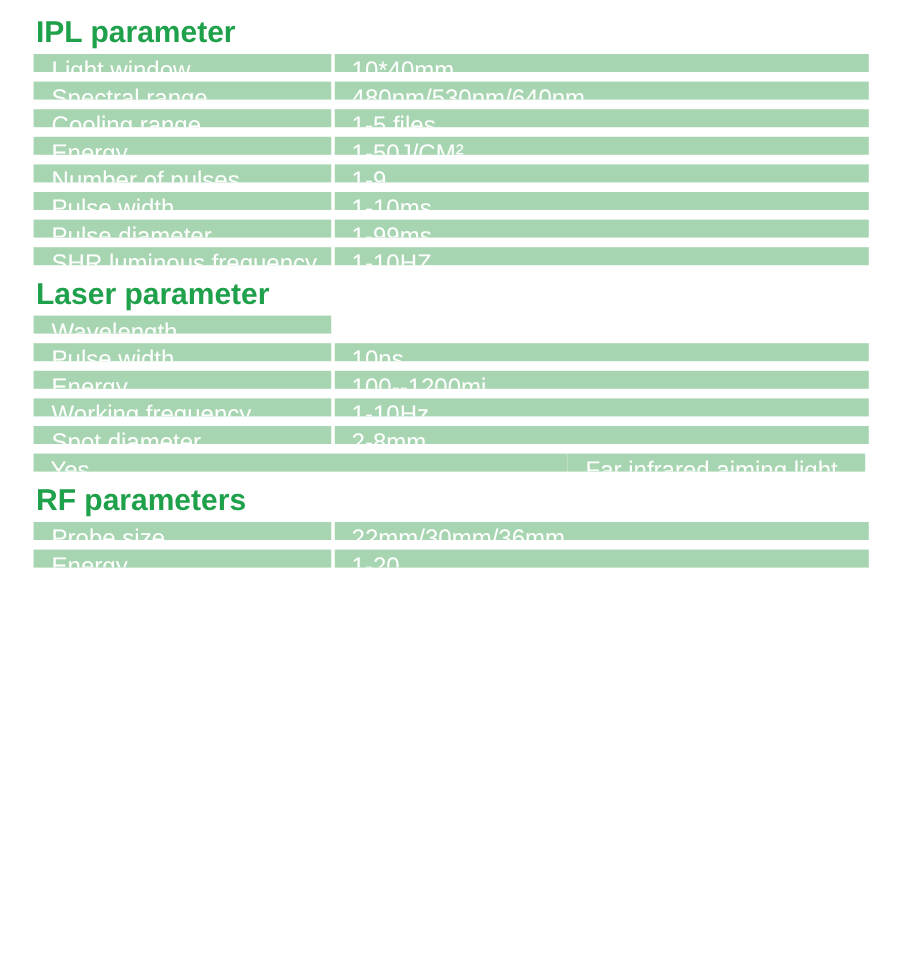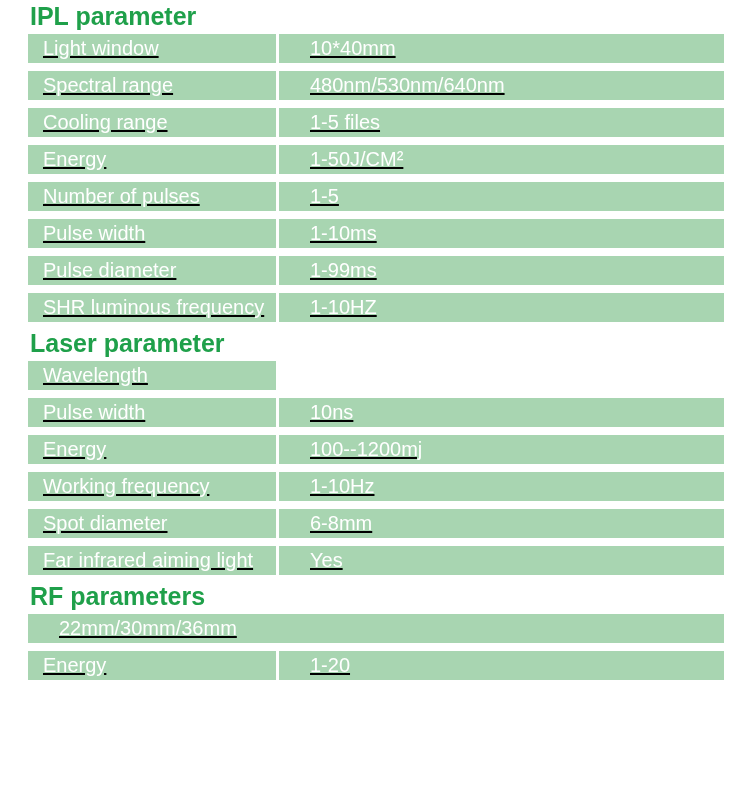--- a/index.html
+++ b/index.html
@@ -18,46 +18,45 @@
     box-sizing: border-box;
   }
   .param-section {
     margin: 0;
   }
   .section-title {
     color: var(--title-green, #1fa04a);
     font-size: 25px;
     font-weight: 700;
     line-height: 26px;
-    margin: 0 0 5px 2px;
+    margin: 11px 0 5px 2px;
     letter-spacing: 0px;
   }
   .param-row {
     display: flex;
-    height: 29px;
+    height: 15px;
     margin-bottom: 8px;
-    text-decoration: underline;
   }
   .cell {
     background: var(--row-green, #a8d5b1);
     color: var(--row-text, #ffffff);
     font-size: 20px;
     line-height: 29px;
     white-space: nowrap;
     overflow: hidden;
   }
   .label-cell {
     width: 233px;          
     padding-left: 15px;
     margin-right: 3px;     
     flex: none;
   }
   .value-cell {
     flex: 1;
-    padding-left: 31px;
+    padding-left: 14px;
   }
 </style>
 </head>
 <body>
 
 <main class="wrap">
     <section class="param-section">
       <h2 class="section-title">IPL parameter</h2>
       <div class="param-row">
         <div class="cell label-cell">Light window</div>
@@ -70,21 +69,21 @@
       <div class="param-row">
         <div class="cell label-cell">Cooling range</div>
         <div class="cell value-cell">1-5 files</div>
       </div>
       <div class="param-row">
         <div class="cell label-cell">Energy</div>
         <div class="cell value-cell">1-50J/CM²</div>
       </div>
       <div class="param-row">
         <div class="cell label-cell">Number of pulses</div>
-        <div class="cell value-cell">1-5</div>
+        <div class="cell value-cell">1-9</div>
       </div>
       <div class="param-row">
         <div class="cell label-cell">Pulse width</div>
         <div class="cell value-cell">1-10ms</div>
       </div>
       <div class="param-row">
         <div class="cell label-cell">Pulse diameter</div>
         <div class="cell value-cell">1-99ms</div>
       </div>
       <div class="param-row">
@@ -104,30 +103,31 @@
       <div class="param-row">
         <div class="cell label-cell">Energy</div>
         <div class="cell value-cell">100--1200mj</div>
       </div>
       <div class="param-row">
         <div class="cell label-cell">Working frequency</div>
         <div class="cell value-cell">1-10Hz</div>
       </div>
       <div class="param-row">
         <div class="cell label-cell">Spot diameter</div>
-        <div class="cell value-cell">6-8mm</div>
+        <div class="cell value-cell">2-8mm</div>
       </div>
       <div class="param-row">
+        <div class="cell value-cell">Yes</div>
         <div class="cell label-cell">Far infrared aiming light</div>
-        <div class="cell value-cell">Yes</div>
       </div>
     </section>
     <section class="param-section">
       <h2 class="section-title">RF parameters</h2>
       <div class="param-row">
+        <div class="cell label-cell">Probe size</div>
         <div class="cell value-cell">22mm/30mm/36mm</div>
       </div>
       <div class="param-row">
         <div class="cell label-cell">Energy</div>
         <div class="cell value-cell">1-20</div>
       </div>
     </section>
   </main>
 
 </body></html>

